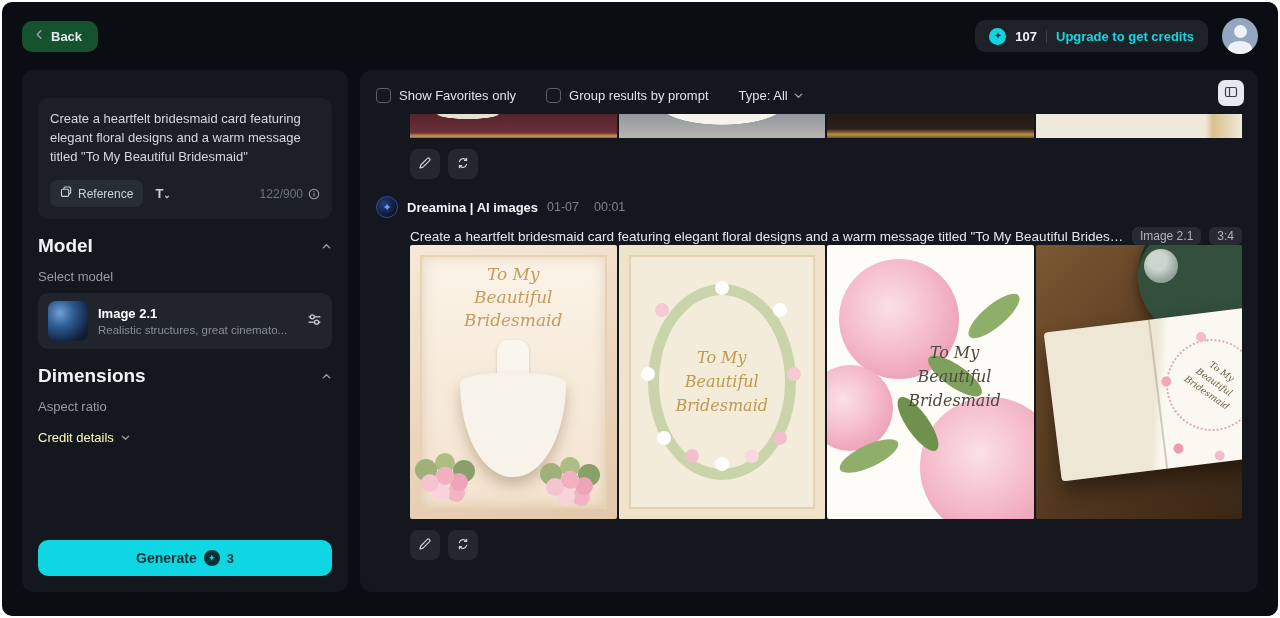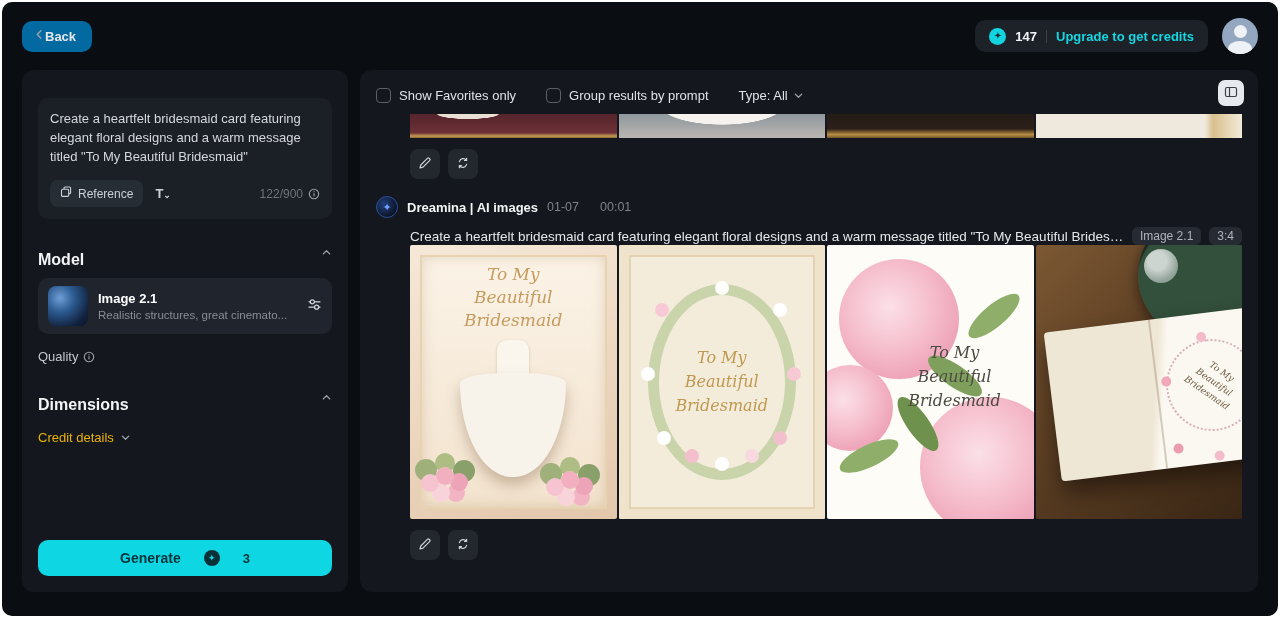--- a/index.html
+++ b/index.html
@@ -4,21 +4,21 @@
 <style>
   * { box-sizing: border-box; margin: 0; padding: 0; }
   html,body { background:#ffffff; }
   body { font-family: "Liberation Sans", sans-serif; }
 
   .page { width:1280px; height:618px; background:#0a0d12; border:2px solid #ffffff;
           border-radius:12px; overflow:hidden; position:relative; }
 
   
   .topbar { height:68px; display:flex; align-items:center; justify-content:space-between; padding:0 20px; }
-  .back-btn { display:flex; align-items:flex-start; gap:0; background:#0369a1; color:#e6e9ec;
+  .back-btn { display:flex; align-items:flex-start; gap:6px; background:#14532d; color:#e6e9ec;
               border:none; border-radius:10px; padding:8px 16px 8px 12px; font-size:13px; font-weight:600; cursor:pointer; }
   .topbar-right { display:flex; align-items:center; gap:14px; }
   .credits-pill { display:flex; align-items:center; gap:9px; background:#1d2229; border-radius:10px;
                   height:32px; padding:0 14px; cursor:pointer; }
   .coin { width:17px; height:17px; border-radius:50%; background:#12d3de; color:#052d33;
           display:flex; align-items:center; justify-content:center; font-size:10px; line-height:1; }
   .credits-num { color:#f2f4f6; font-size:13px; font-weight:700; }
   .pill-divider { width:1px; height:13px; background:#3a414a; }
   .upgrade { color:#15d6e1; font-size:13px; font-weight:600; }
   .avatar { width:36px; height:36px; border-radius:50%; background:#93a7c0; position:relative; overflow:hidden; cursor:pointer; }
@@ -38,42 +38,42 @@
 
   .prompt-box { margin-top:14px; background:#1b2026; border-radius:10px; padding:12px; }
   .prompt-text { color:#d4d8dc; font-size:13px; line-height:1.45; min-height:58px; }
   .prompt-footer { display:flex; align-items:center; gap:8px; margin-top:12px; }
   .ref-btn { display:flex; align-items:center; gap:6px; background:#272d35; border:none; border-radius:8px;
              color:#ccd1d7; font-size:12px; padding:6px 10px; cursor:pointer; }
   .t-btn { background:transparent; border:none; color:#ccd1d7; font-size:13px; font-weight:700; cursor:pointer; padding:4px 4px; }
   .char-counter { margin-left:auto; display:flex; align-items:center; gap:5px; color:#6d747d; font-size:12px; }
 
   .section-header { display:flex; align-items:center; justify-content:space-between; margin-top:16px; }
-  .section-title { color:#f2f4f6; font-size:16px; font-weight:700;margin-top:16px; }
+  .section-title { color:#f2f4f6; font-size:19px; font-weight:700; }
   .muted-label { color:#969ca5; font-size:13px; margin-top:12px; }
 
   .model-card { margin-top:9px; background:#20252d; border-radius:10px; padding:8px 10px; display:flex; align-items:center; gap:10px; cursor:pointer; }
   .model-thumb { width:40px; height:40px; border-radius:8px; flex:none;
                  background: radial-gradient(circle at 30% 30%, #6f9fd6 0%, #2d5c92 35%, #122340 75%, #0a1326 100%); }
   .model-meta { flex:1; min-width:0; }
   .model-name { color:#ffffff; font-size:13px; font-weight:700; }
   .model-desc { color:#878d96; font-size:11.5px; margin-top:3px; white-space:nowrap; overflow:hidden; text-overflow:ellipsis; }
   .sliders-btn { background:none; border:none; color:#cdd2d8; cursor:pointer; flex:none; }
 
   .quality-row { display:flex; align-items:center; gap:5px; margin-top:15px; color:#c4c8ce; font-size:13px; }
   .slider-row { display:flex; align-items:center; gap:10px; margin-top:11px; }
   .slider-track { flex:1; height:4px; background:#3a3f46; border-radius:3px; position:relative; cursor:pointer; }
   .slider-fill { position:absolute; left:0; top:0; bottom:0; width:96%; background:#d8dbdf; border-radius:3px; }
   .slider-handle { position:absolute; left:96%; top:50%; transform:translate(-50%,-50%); width:5px; height:15px; background:#ffffff; border-radius:3px; box-shadow:0 0 3px rgba(0,0,0,.5); }
   .slider-value { color:#f2f4f6; font-size:13px; font-weight:700; width:18px; text-align:right; }
 
-  .credit-details { display:flex; align-items:center; gap:6px; margin-top:16px; color:#eab308; font-size:13px; cursor:pointer; }
+  .credit-details { display:flex; align-items:center; gap:6px; margin-top:16px; color:#fef9c3; font-size:13px; cursor:pointer; }
 
   .generate-btn { margin-top:auto; height:36px; border:none; border-radius:10px; background:#0ed7e3;
-                  display:flex; align-items:center; justify-content:center; gap:23px; cursor:pointer; }
+                  display:flex; align-items:center; justify-content:center; gap:7px; cursor:pointer; }
   .generate-label { color:#06323a; font-size:14px; font-weight:700; }
   .coin-dark { width:16px; height:16px; border-radius:50%; background:#083238; color:#15d6e1;
                display:flex; align-items:center; justify-content:center; font-size:9px; line-height:1; }
   .generate-cost { color:#06323a; font-size:13px; font-weight:700; }
 
   .chev { color:#9aa0a8; display:inline-flex; }
 
   
   .main { flex:1; padding:12px 16px; position:relative; }
   .filter-bar { display:flex; gap:30px; height:26px; }
@@ -94,21 +94,21 @@
 
   .icon-row { display:flex; gap:8px; margin-top:11px; }
   .icon-btn { width:30px; height:30px; border:none; border-radius:8px; background:#23282f; color:#ccd1d7;
               display:flex; align-items:center; justify-content:center; cursor:pointer; }
 
   .gen-header { display:flex; align-items:center; gap:9px; margin-top:17px; margin-left:-34px; }
   .gen-logo { width:22px; height:22px; border-radius:50%; flex:none;
               background: radial-gradient(circle at 35% 35%, #23407e, #0b1426 72%);
               border:1px solid #2c4f9a; color:#6fa1ff; display:flex; align-items:center; justify-content:center; font-size:11px; }
   .gen-source { color:#f2f4f6; font-size:13px; font-weight:700; }
-  .gen-time { color:#7c828b; font-size:12.5px; display:flex; gap:21px; }
+  .gen-time { color:#7c828b; font-size:12.5px; display:flex; gap:15px; }
 
   .gen-prompt-row { display:flex; align-items:center; gap:8px; margin-top:9px; flex-wrap:nowrap; }
   .gen-prompt { color:#e4e7ea; font-size:13.5px; white-space:nowrap; overflow:hidden; text-overflow:ellipsis; }
   .badge { background:#262b33; color:#aeb4bc; font-size:12px; border-radius:6px; padding:2px 8px; flex:none; }
 
   .cards-row { display:flex; gap:2px; }
   .card { flex:1; height:274px; position:relative; overflow:hidden; cursor:pointer; border-radius:2px; }
   .serif-it { font-family:"DejaVu Serif", serif; font-style:italic; }
 
   
@@ -172,21 +172,21 @@
       <span class="chev">
         <svg width="11" height="11" viewBox="0 0 12 12">
             <polyline points="7.5,2 3.5,6 7.5,10" fill="none" stroke="currentColor" stroke-width="1.6" stroke-linecap="round" stroke-linejoin="round"></polyline>
           </svg>
       </span>
       <span>Back</span>
     </button>
     <div class="topbar-right">
       <div class="credits-pill">
         <span class="coin">✦</span>
-        <span class="credits-num">147</span>
+        <span class="credits-num">107</span>
         <span class="pill-divider"></span>
         <span class="upgrade">Upgrade to get credits</span>
       </div>
       <div class="avatar"></div>
     </div>
   </div>
 
   <div class="content">
 
     <aside class="panel sidebar">
@@ -218,58 +218,50 @@
       </div>
 
       <div class="section-header">
         <span class="section-title">Model</span>
         <span class="chev">
           <svg width="11" height="11" viewBox="0 0 12 12">
               <polyline points="2.5,7.5 6,4 9.5,7.5" fill="none" stroke="currentColor" stroke-width="1.5" stroke-linecap="round" stroke-linejoin="round"></polyline>
             </svg>
         </span>
       </div>
+      <div class="muted-label">Select model</div>
 
       <div class="model-card">
         <div class="model-thumb"></div>
         <div class="model-meta">
           <div class="model-name">Image 2.1</div>
           <div class="model-desc">Realistic structures, great cinemato...</div>
         </div>
         <button class="sliders-btn">
           <span>
             <svg width="15" height="15" viewBox="0 0 14 14" stroke="currentColor" stroke-width="1.2" fill="#20252d">
                 <line x1="1.5" y1="4.5" x2="12.5" y2="4.5"></line>
                 <circle cx="5" cy="4.5" r="1.9"></circle>
                 <line x1="1.5" y1="9.5" x2="12.5" y2="9.5"></line>
                 <circle cx="9" cy="9.5" r="1.9"></circle>
               </svg>
           </span>
         </button>
       </div>
 
-      <div class="quality-row">
-        <span>Quality</span>
-        <span class="chev">
-          <svg width="12" height="12" viewBox="0 0 12 12">
-              <circle cx="6" cy="6" r="4.7" fill="none" stroke="currentColor" stroke-width="1.1"></circle>
-              <rect x="5.45" y="5.2" width="1.1" height="3.2" fill="currentColor"></rect>
-              <rect x="5.45" y="3.2" width="1.1" height="1.1" fill="currentColor"></rect>
-            </svg>
-        </span>
-      </div>
 
       <div class="section-header">
         <span class="section-title">Dimensions</span>
         <span class="chev">
           <svg width="11" height="11" viewBox="0 0 12 12">
               <polyline points="2.5,7.5 6,4 9.5,7.5" fill="none" stroke="currentColor" stroke-width="1.5" stroke-linecap="round" stroke-linejoin="round"></polyline>
             </svg>
         </span>
       </div>
+      <div class="muted-label">Aspect ratio</div>
 
       <div class="credit-details">
         <span>Credit details</span>
         <span class="chev">
           <svg width="11" height="11" viewBox="0 0 12 12">
               <polyline points="2.5,4.5 6,8 9.5,4.5" fill="none" stroke="currentColor" stroke-width="1.5" stroke-linecap="round" stroke-linejoin="round"></polyline>
             </svg>
         </span>
       </div>
 

